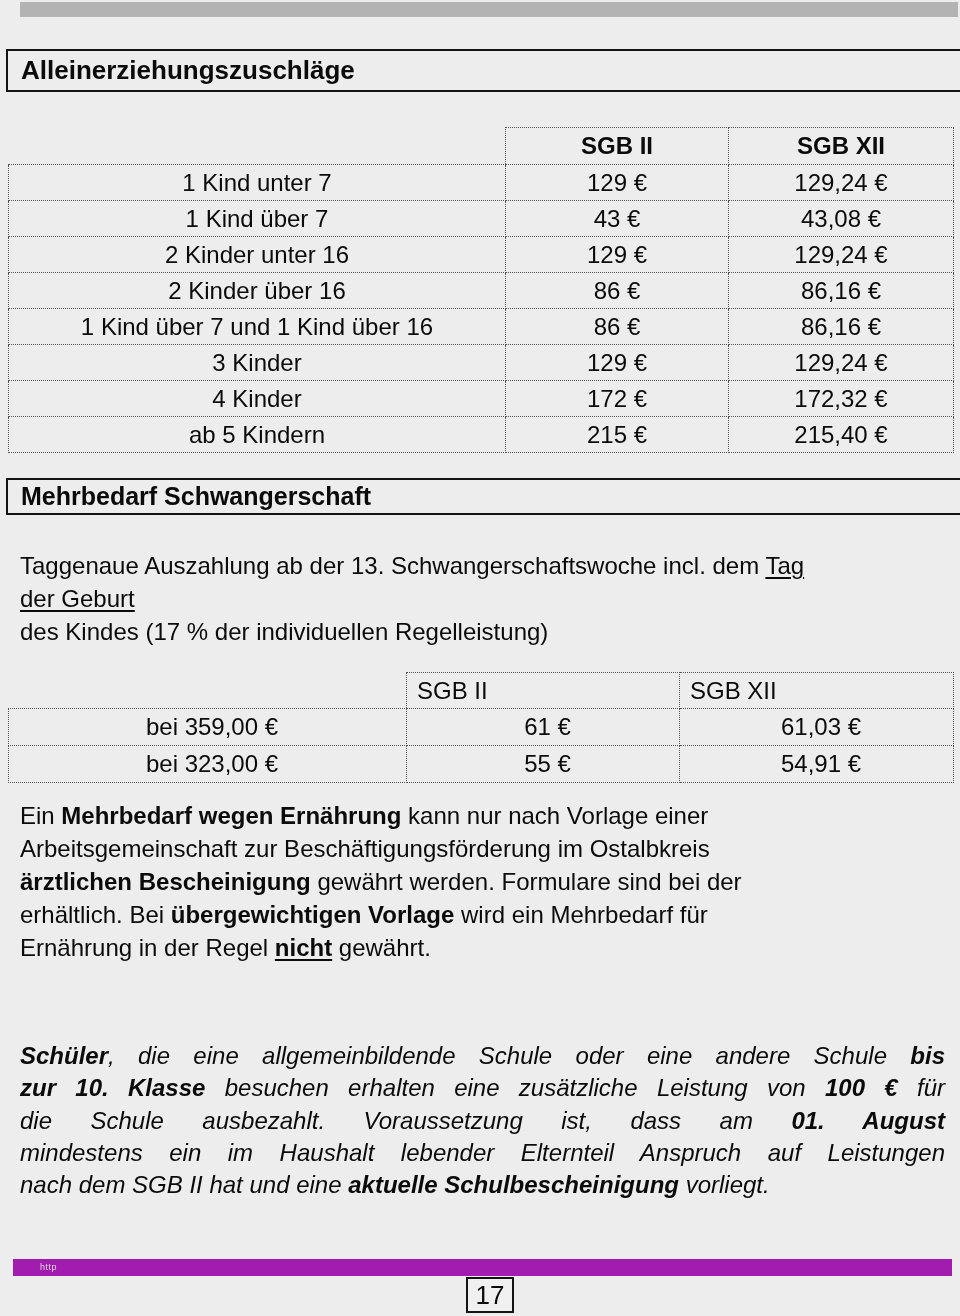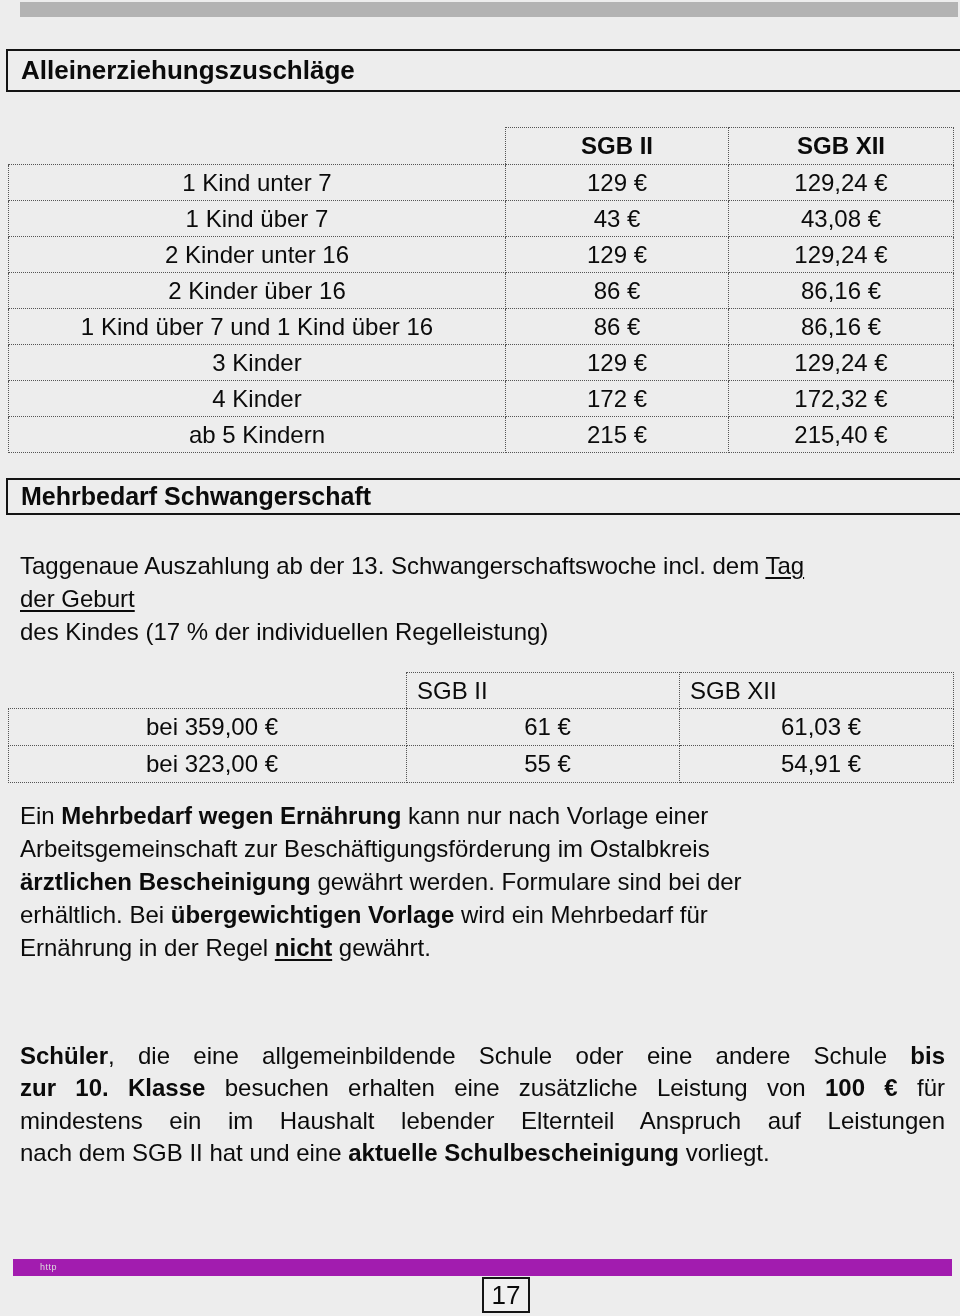--- a/index.html
+++ b/index.html
@@ -46,33 +46,32 @@
   .t2 { top:672px; width:945px; }
   .t2 col.c1 { width:398px; } .t2 col.c2 { width:273px; } .t2 col.c3 { width:274px; }
   .t2 th { height:33px; font-weight:normal; text-align:left; padding-left:10px; }
   .t2 td { height:34px; text-align:center; padding-left:10px; }
 
   .para { position:absolute; left:20px; width:925px; font-size:24px; }
   .para1 { top:549px; line-height:33px; }
   .para2 { top:799px; line-height:33px; }
   .para3 { top:1040px; line-height:32.3px; }
   .rich-line { min-height:1em; }
-  .just .rich-line { text-align:justify; text-align-last:justify; }
+  .just .rich-line { text-align:justify; text-align-last:justify;font-style:italic; }
   .just .rich-line:last-child { text-align-last:left; }
   span.b { font-weight:bold; }
   span.u { text-decoration:underline; text-decoration-thickness:2px; text-underline-offset:3px; }
 
   .page-num {
     position:absolute; left:466px; top:1277px;
     width:44px; height:32px;
     border:2px solid #141414;
     background:#f0f0f0;
     display:flex; align-items:center; justify-content:center;
     font-size:26px;
-    margin-left:16px;
   }
 </style>
 </head>
 <body>
 
 <div id="page" style="background-color: rgb(237, 237, 237);">
 
   <div class="bar bar-top" style="background-color: rgb(179, 179, 179);"></div>
 
   <div class="frame-box title-box">
@@ -177,20 +176,21 @@
       <div class="rich-line"><span>Ein </span><span class="b">Mehrbedarf wegen Ernährung</span><span> kann nur nach Vorlage einer</span></div>
       <div class="rich-line"><span>Arbeitsgemeinschaft zur Beschäftigungsförderung im Ostalbkreis</span></div>
       <div class="rich-line"><span class="b">ärztlichen Bescheinigung</span><span> gewährt werden. Formulare sind bei der</span></div>
       <div class="rich-line"><span>erhältlich. Bei </span><span class="b">übergewichtigen Vorlage</span><span> wird ein Mehrbedarf für</span></div>
       <div class="rich-line"><span>Ernährung in der Regel </span><span class="b u">nicht</span><span> gewährt.</span></div>
     </div>
 
   <div class="para para3 just">
       <div class="rich-line"><span class="b">Schüler</span><span>, die eine allgemeinbildende Schule oder eine andere Schule </span><span class="b">bis</span></div>
       <div class="rich-line"><span class="b">zur 10. Klasse</span><span> besuchen erhalten eine zusätzliche Leistung von </span><span class="b">100 €</span><span> für</span></div>
+      <div class="rich-line"><span>die Schule ausbezahlt. Voraussetzung ist, dass am </span><span class="b">01. August</span></div>
       <div class="rich-line"><span>mindestens ein im Haushalt lebender Elternteil Anspruch auf Leistungen</span></div>
       <div class="rich-line"><span>nach dem SGB II hat und eine </span><span class="b">aktuelle Schulbescheinigung</span><span> vorliegt.</span></div>
     </div>
 
   <div class="bar bar-bottom" style="background-color: #a21caf;">
     <span class="watermark">http</span>
   </div>
 
   <div class="page-num">
     <span>17</span>

